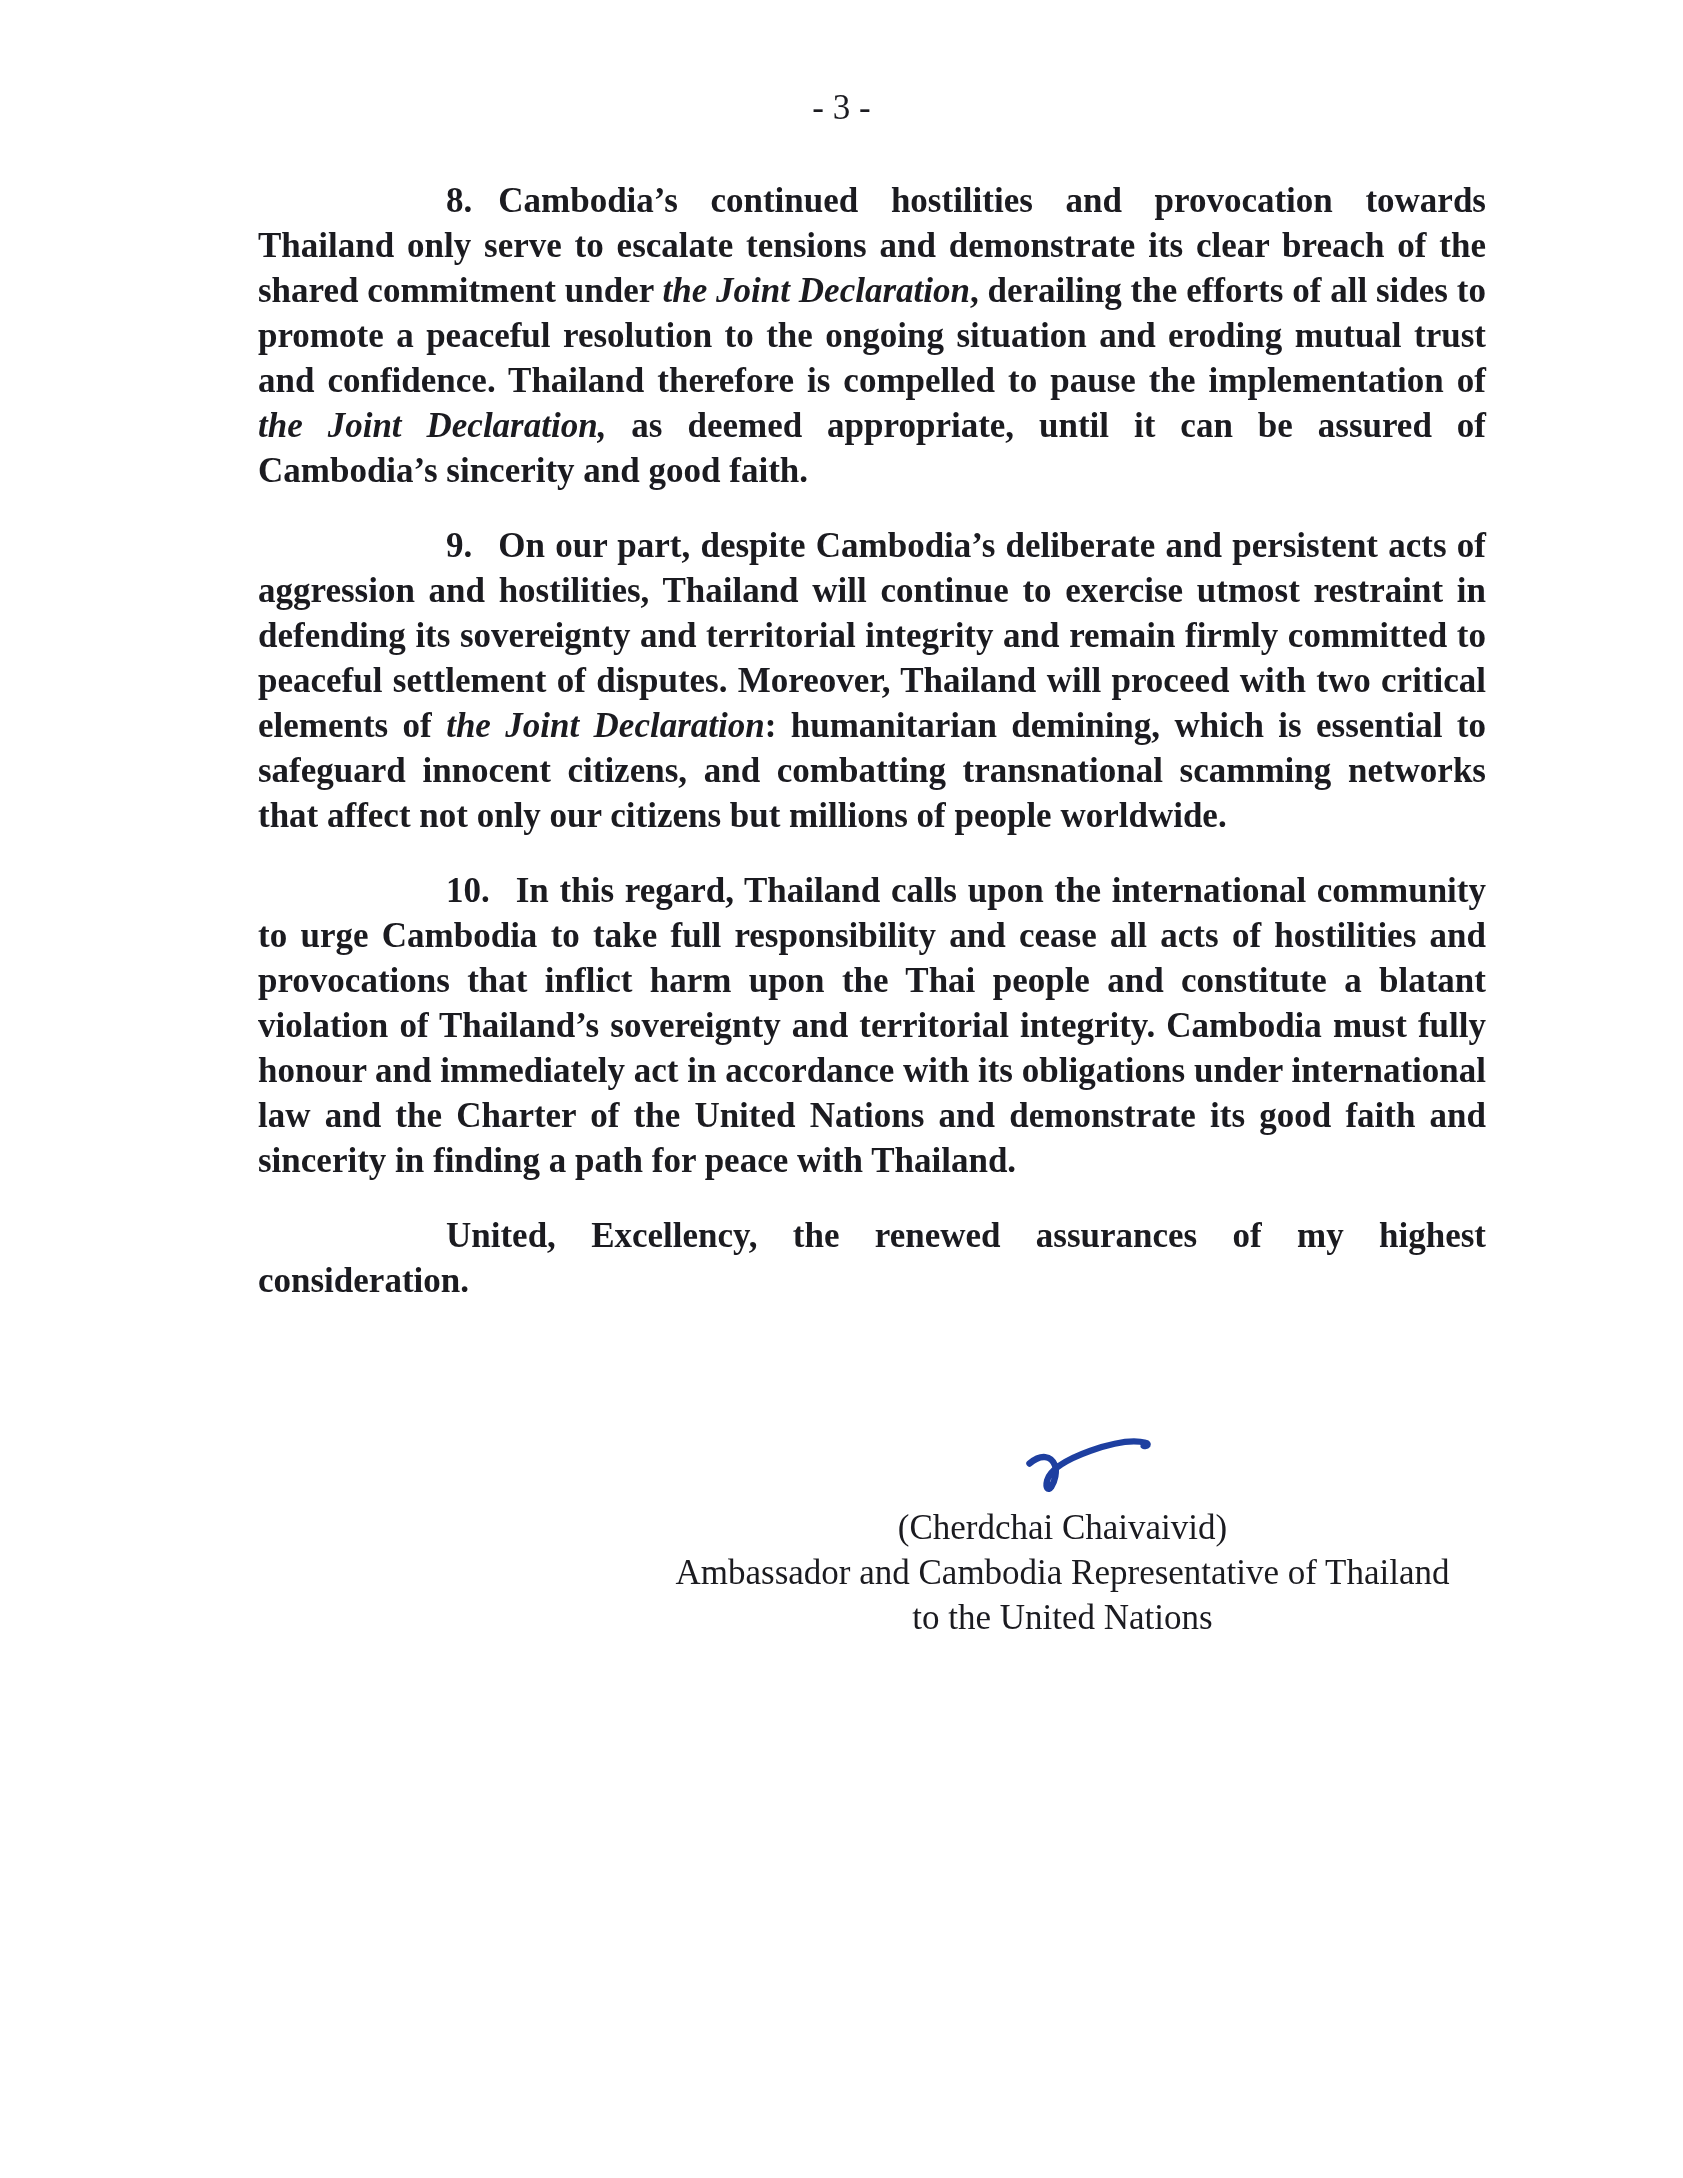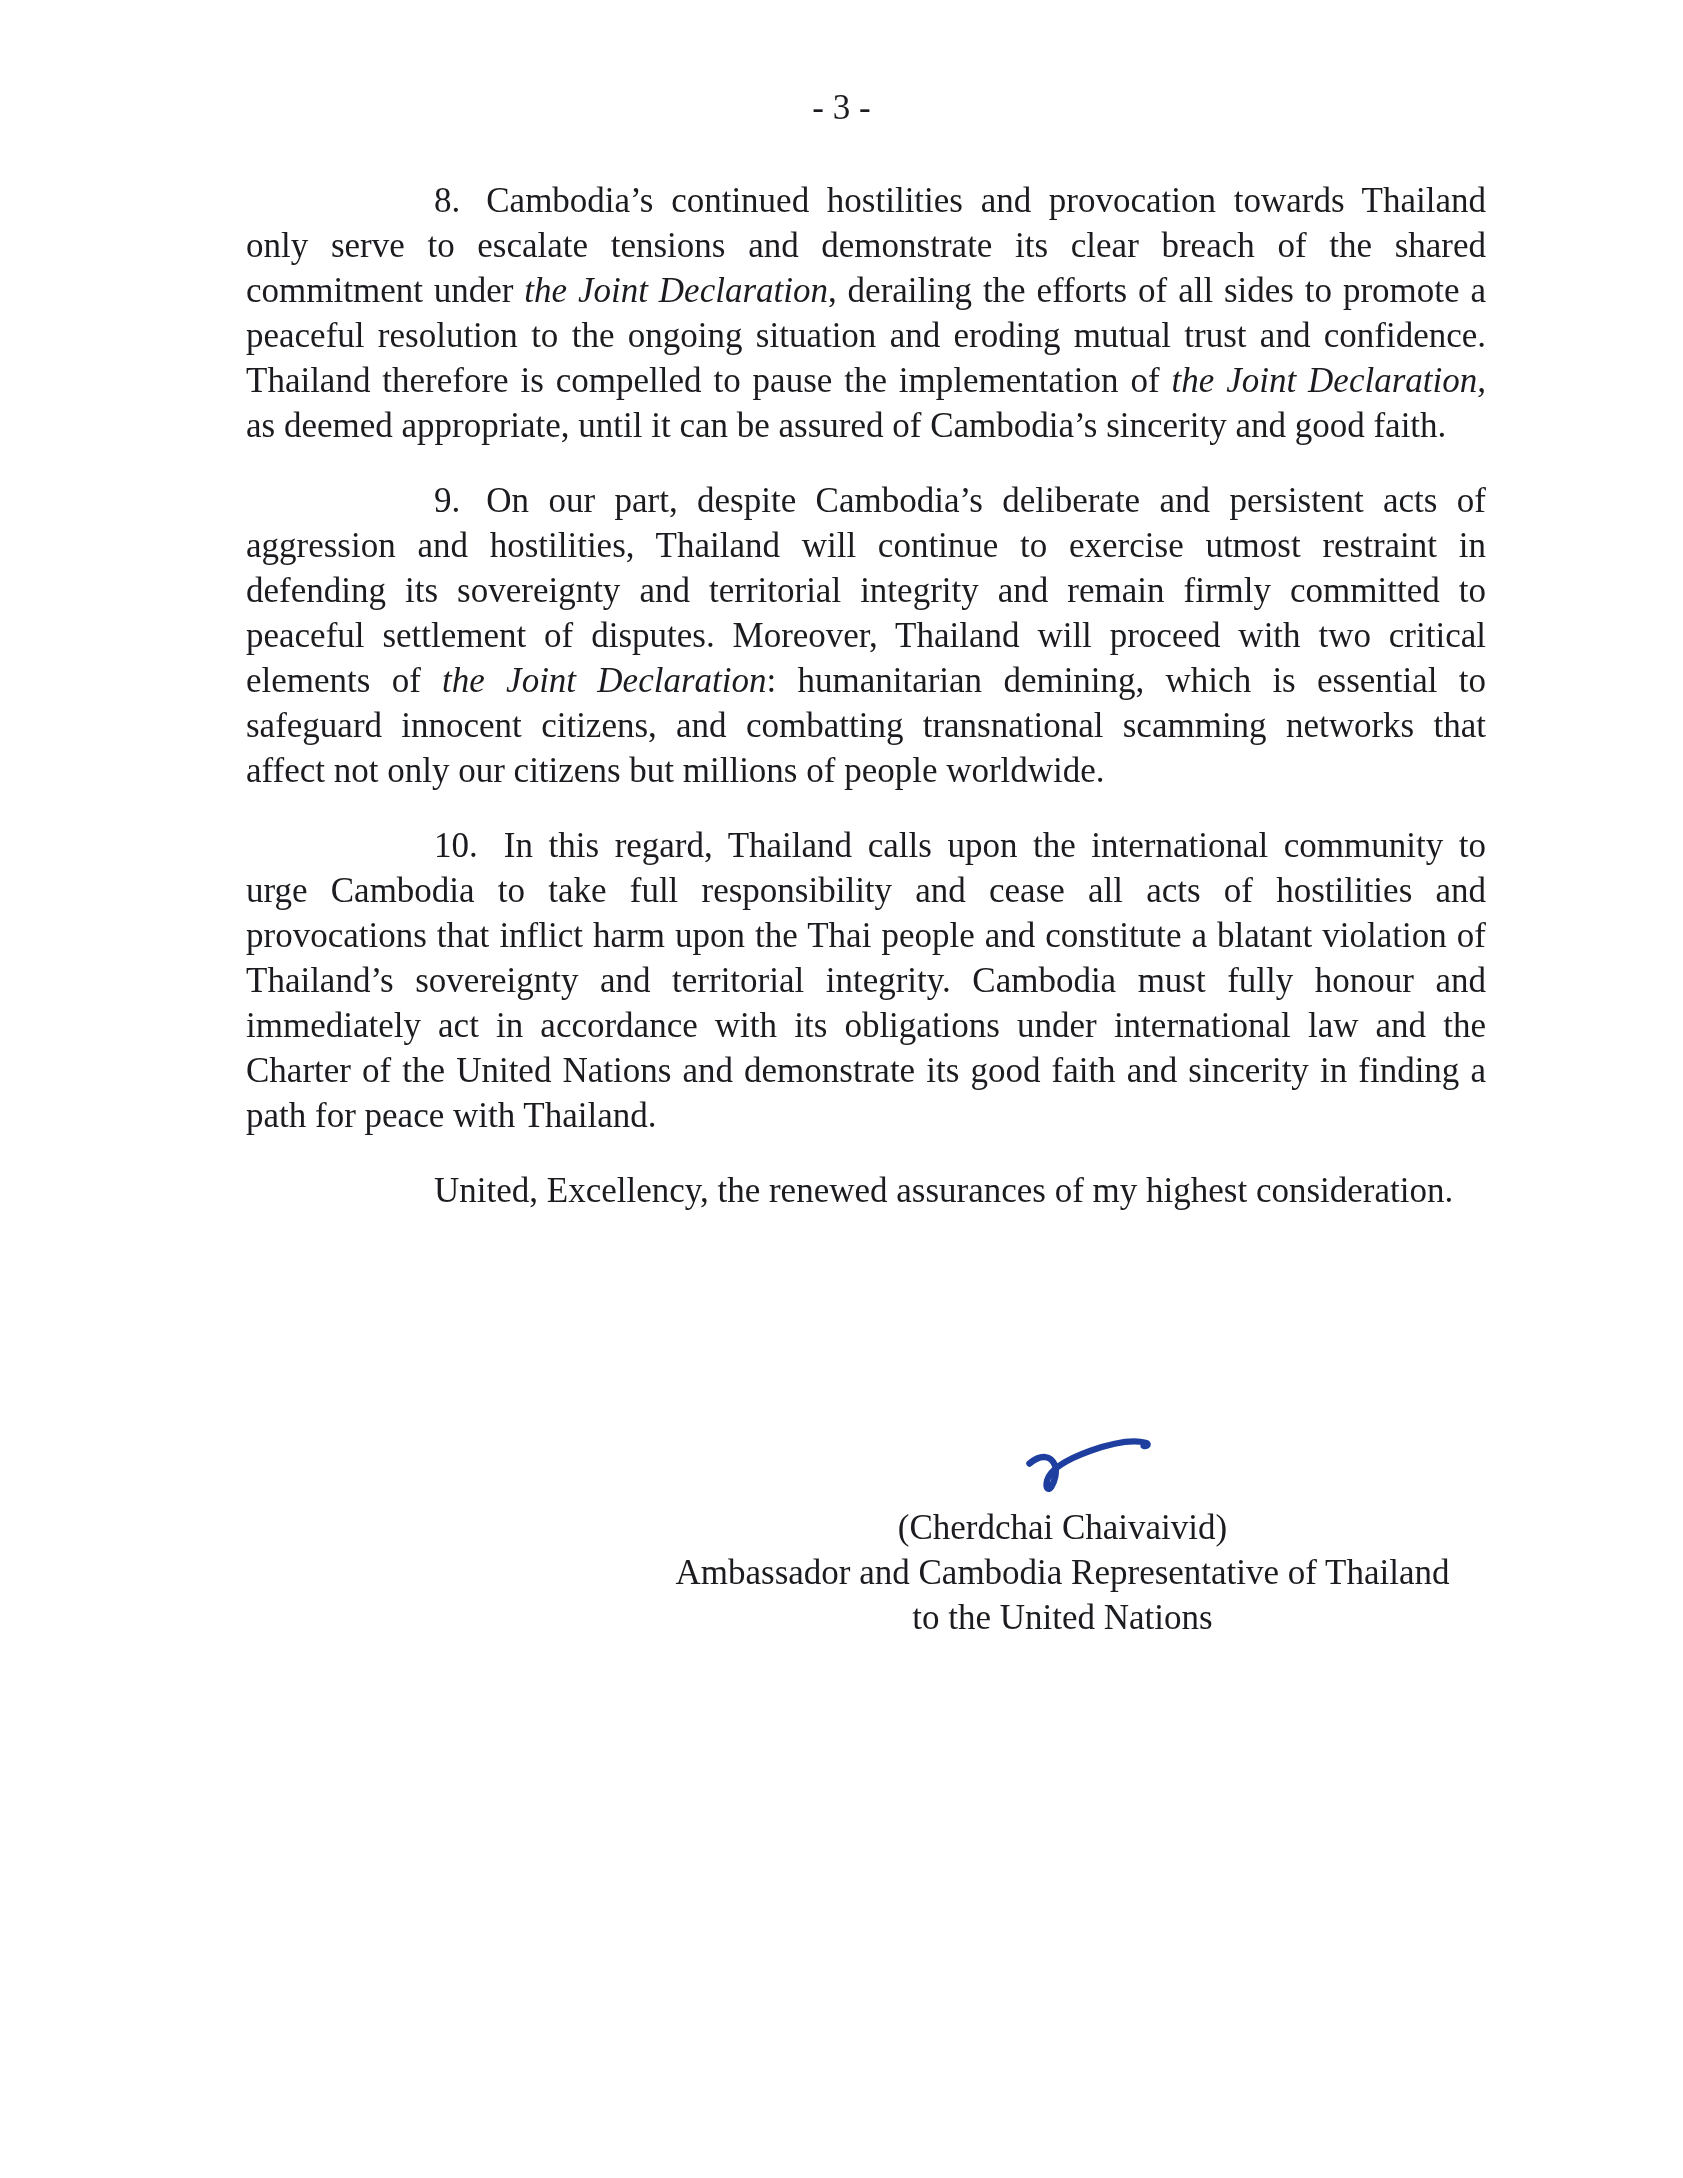--- a/index.html
+++ b/index.html
@@ -28,22 +28,23 @@
   .body-text {
     position: absolute;
     left: 246px;
     top: 178px;
     width: 1240px;
     font-size: 35px;
     line-height: 45px;
     text-align: justify;
   }
   .para {
-    margin: 0 0 30px 0;
+    margin: 0 0 30px 12px;
     text-indent: 188px;
+    font-weight: bold;
   }
   .para .tab {
     display: inline-block;
     width: 26px;
   }
   .para em {
     font-style: italic;
   }
   .signature-block {
     position: absolute;

